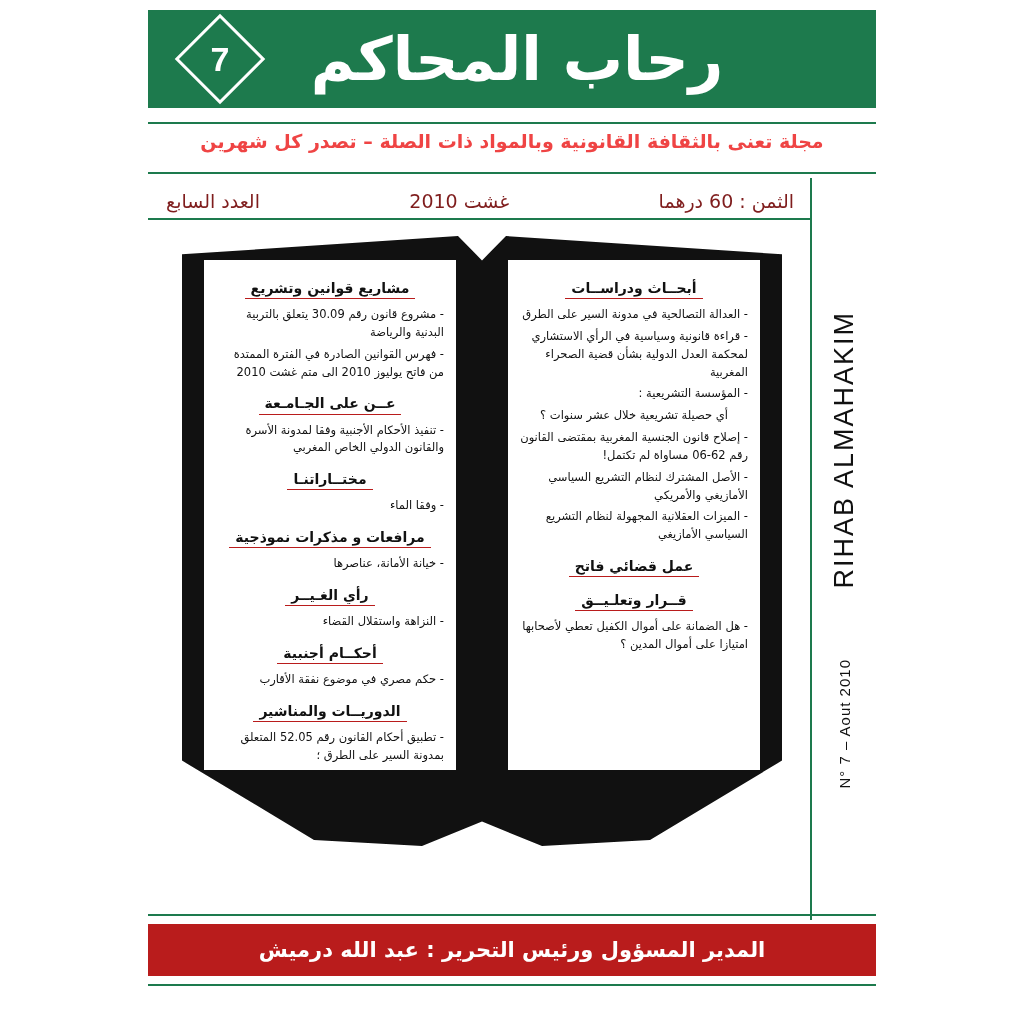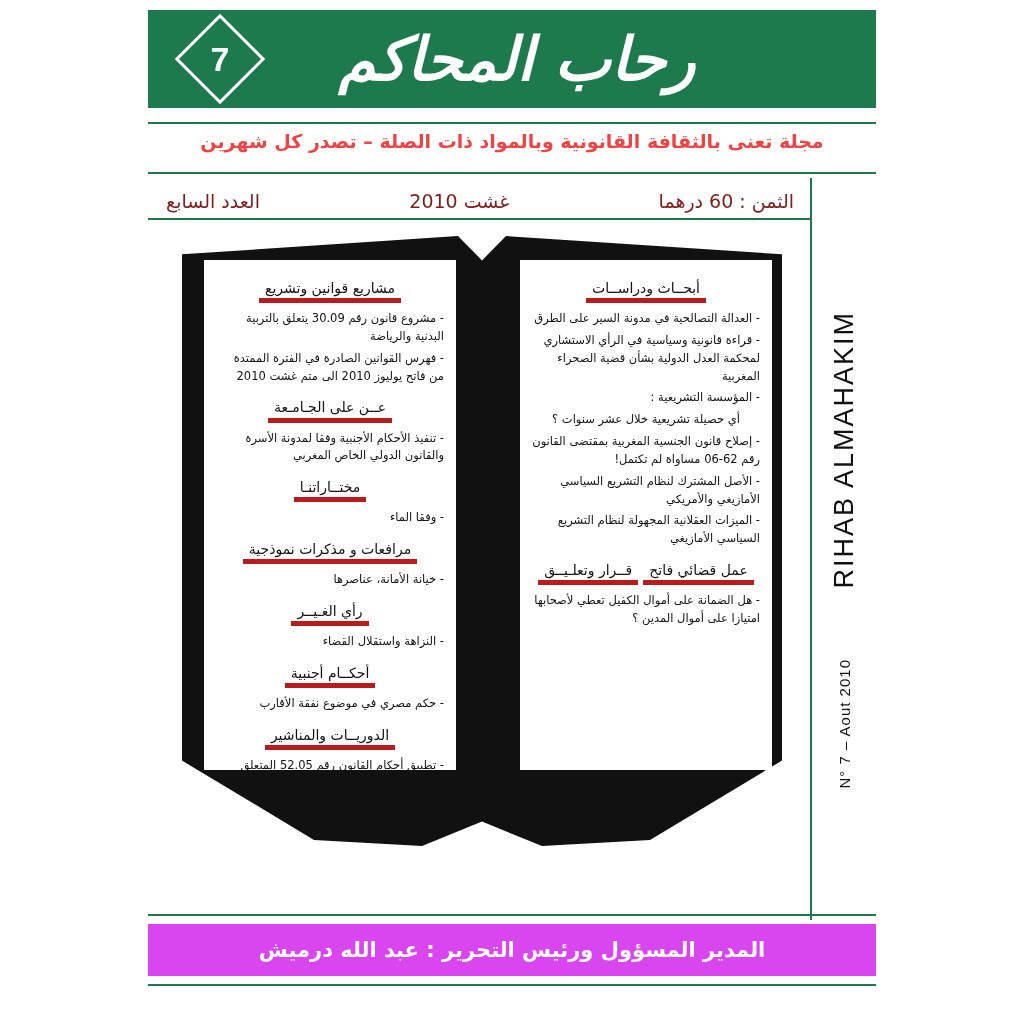--- a/index.html
+++ b/index.html
@@ -37,21 +37,20 @@
   .masthead-title {
     color: #ffffff;
     font-size: 60px;
     font-weight: bold;
     letter-spacing: 1px;
     font-family: "DejaVu Sans", "Liberation Sans", sans-serif;
     direction: rtl;
     line-height: 1;
     white-space: nowrap;
     padding-left: 10px;
-    font-style: italic;
   }
   .issue-diamond {
     position: absolute;
     left: 40px;
     top: 50%;
     transform: translateY(-50%) rotate(45deg);
     width: 58px;
     height: 58px;
     border: 3px solid #ffffff;
     background: #1d7a4d;
@@ -187,34 +186,34 @@
   .page {
     position: absolute;
     top: 24px;
     width: 252px;
     height: 510px;
     background: #ffffff;
     box-sizing: border-box;
     padding: 10px 12px;
     overflow: hidden;
   }
-  .page-right { right: 10px; }
+  .page-right { right: 22px; }
   .page-left  { left: 22px; }
 
   .page-inner {
     direction: rtl;
     text-align: center;
     color: #111111;
   }
   .sec-head {
     font-size: 14px;
-    font-weight: normal;
+    font-weight: bold;
     letter-spacing: 2px;
     margin: 9px 0 5px 0;
-    border-bottom: 5px solid #b91c1c;
+    border-bottom: 1px solid #b91c1c;
     display: inline-block;
     padding: 0 6px 1px 6px;
     line-height: 1.3;
   }
   .entry {
     font-size: 11.5px;
     line-height: 1.55;
     margin: 2px 0 4px 0;
     text-align: center;
   }
@@ -222,21 +221,21 @@
   .page-left .entry { text-align: right; }
   .entry-center { text-align: center !important; }
 
   
   .footer-band {
     position: absolute;
     left: 148px;
     top: 924px;
     width: 728px;
     height: 52px;
-    background: #d946ef;
+    background: #b91c1c;
     display: flex;
     align-items: center;
     justify-content: center;
   }
   .footer-text {
     color: #ffffff;
     font-size: 21px;
     font-weight: bold;
     direction: rtl;
   }

